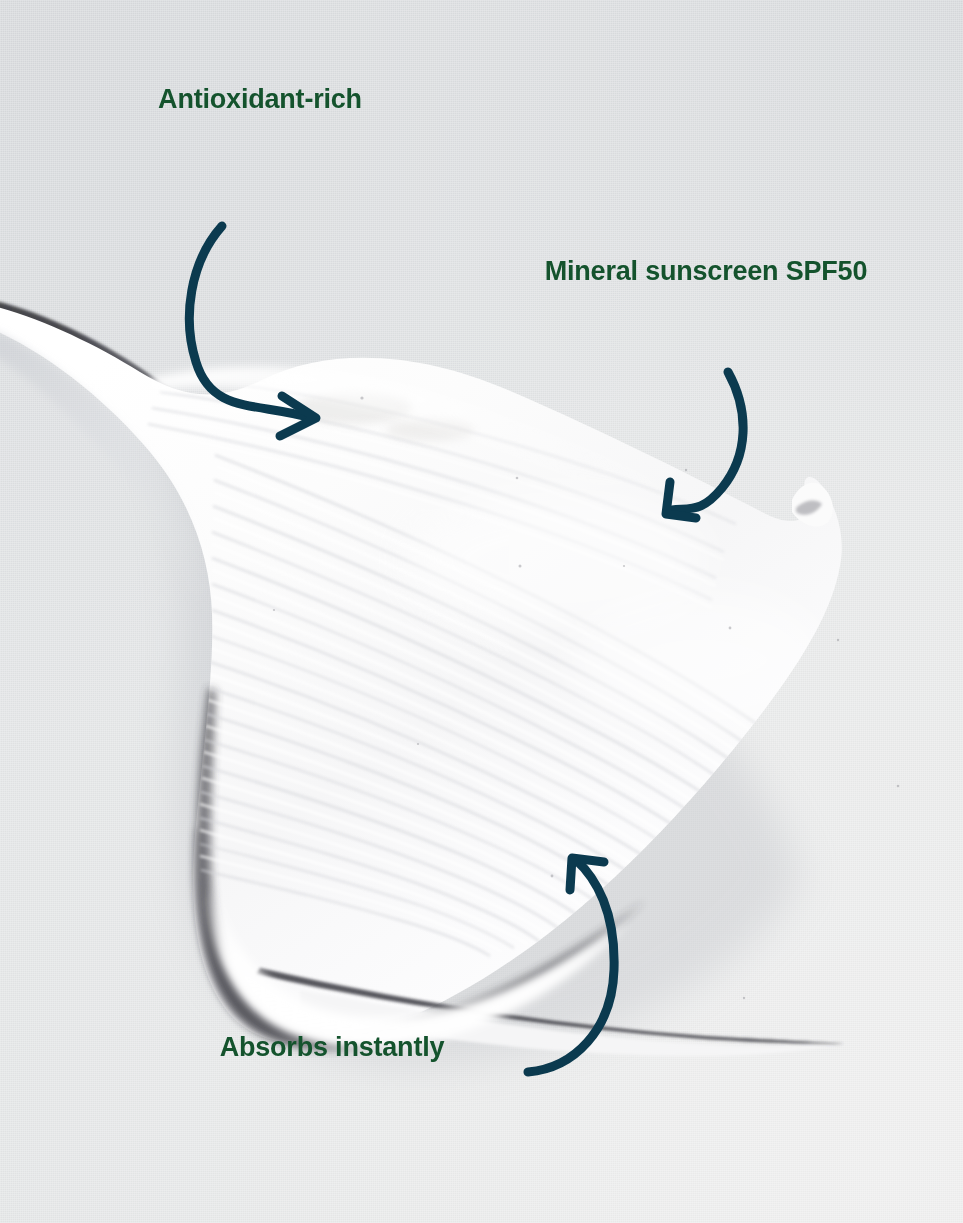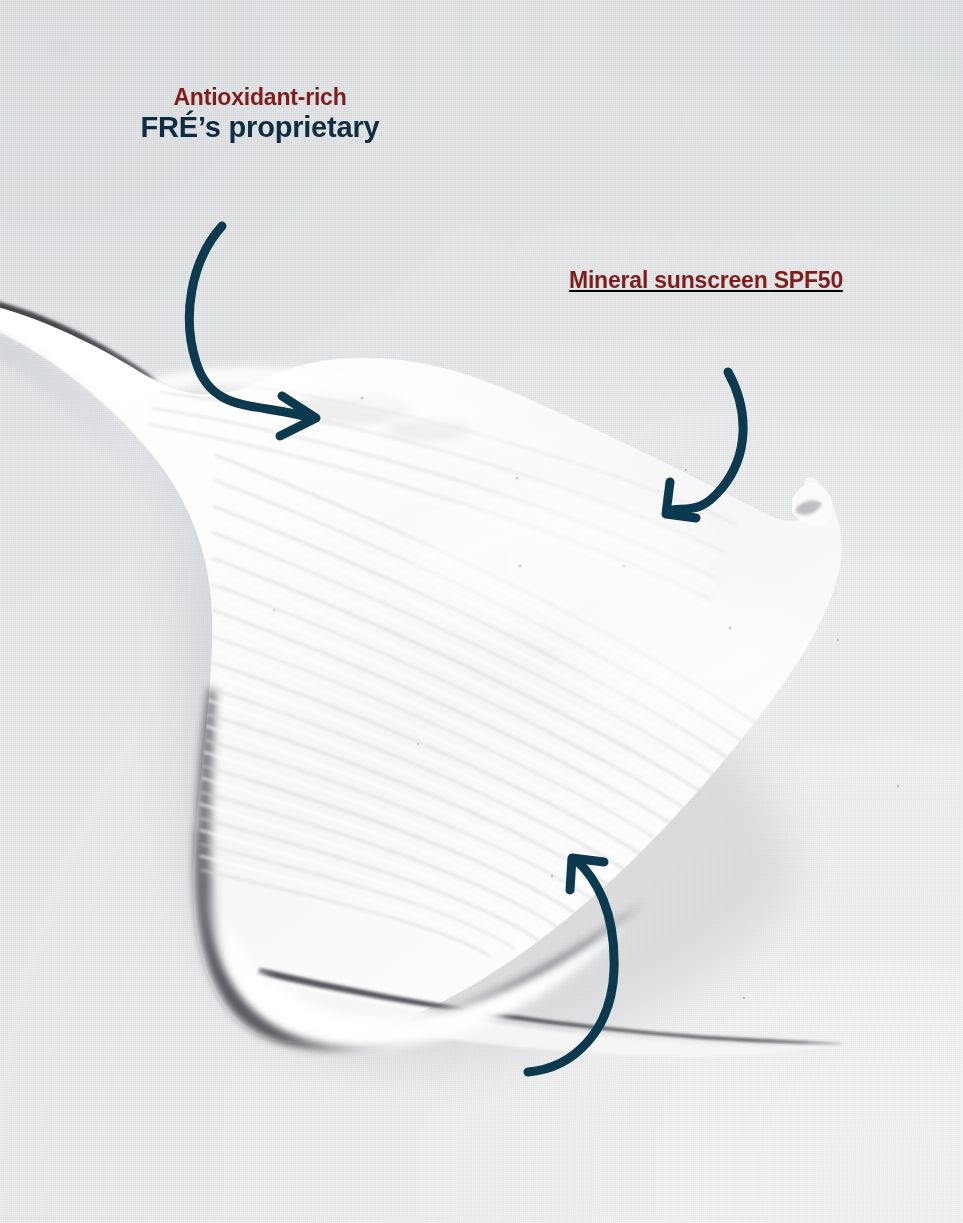--- a/index.html
+++ b/index.html
@@ -49,33 +49,33 @@
 
   
   .callout {
     position: absolute;
     text-align: center;
     line-height: 1.17;
     letter-spacing: -0.2px;
   }
   .callout .hl {
     display: block;
-    color: #7f1d1d;
+    color: #14532d;
     font-weight: 700;
-    font-size: 23px;
+    font-size: 27px;
   }
   .callout .sub {
     display: block;
     color: #0d2d42;
     font-weight: 700;
     font-size: 29px;
   }
 
   #callout-antioxidant { left: 48px;  top: 84px;  width: 424px; }
-  #callout-mineral     { left: 462px; top: 267px; width: 488px; text-decoration: underline; }
+  #callout-mineral     { left: 462px; top: 256px; width: 488px; }
   #callout-absorbs     { left: 70px;  top: 1032px; width: 524px; }
 
   .arrow-layer {
     position: absolute;
     inset: 0;
     pointer-events: none;
   }
 </style>
 </head>
 <body>
@@ -300,23 +300,23 @@
 
       <g>
         <path d="M 528,1072 C 574,1068 612,1030 614,970 C 616,912 596,878 576,860"></path>
         <path d="M 570,890 L 572,858 L 604,862"></path>
       </g>
     </g>
   </svg>
 
   <div class="callout" id="callout-antioxidant">
     <span class="hl">Antioxidant-rich</span>
-    <span class="sub">FRÉ’s proprietary</span>
   </div>
 
   <div class="callout" id="callout-mineral">
     <span class="hl">Mineral sunscreen SPF50</span>
   </div>
 
   <div class="callout" id="callout-absorbs">
+    <span class="hl">Absorbs instantly</span>
   </div>
 
 </div>
 
 </body></html>

